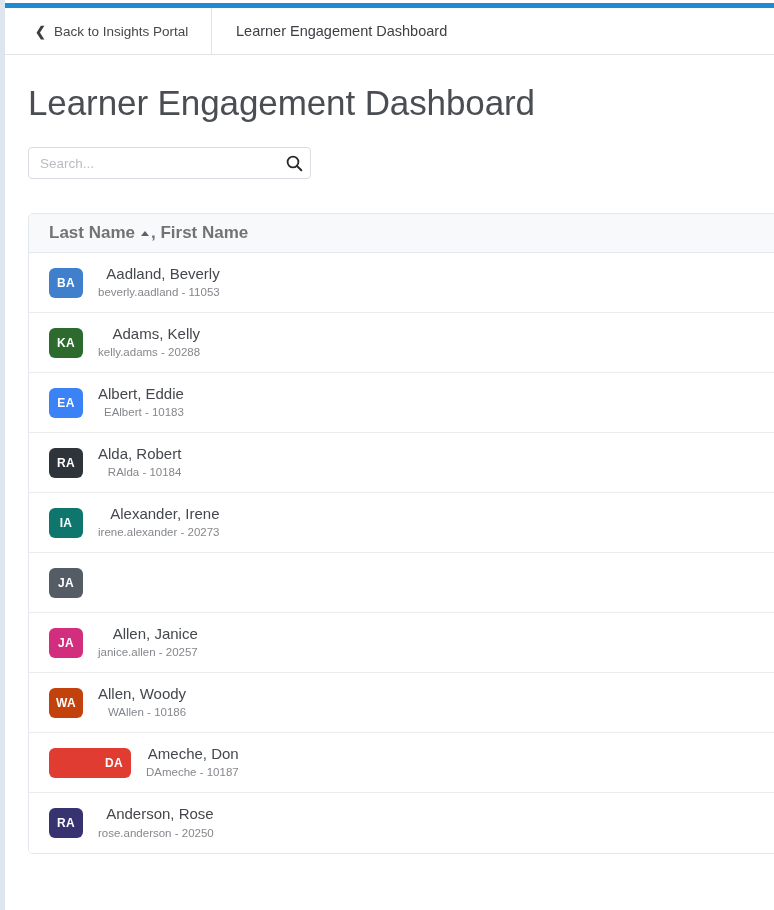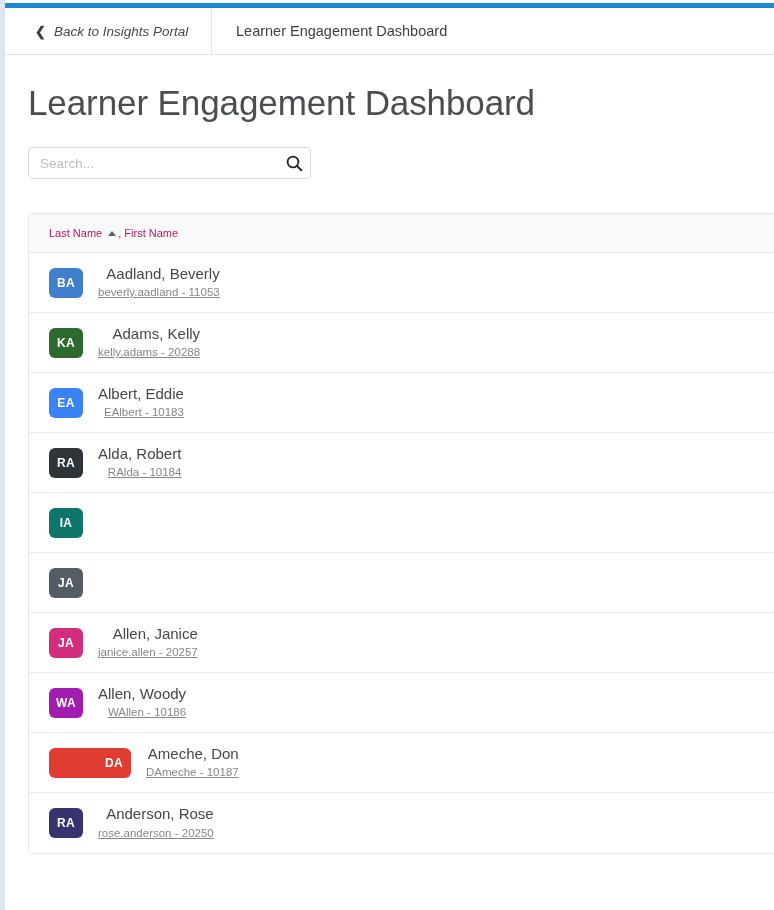--- a/index.html
+++ b/index.html
@@ -54,21 +54,20 @@
   .chevron-left {
     font-size: 13px;
     color: #3c3f43;
     margin-right: 8px;
     line-height: 1;
     font-weight: bold;
   }
   .nav-back-label {
     font-size: 13.5px;
     color: #45484c;
-    font-style: italic;
   }
   .nav-title {
     display: flex;
     align-items: center;
     padding-left: 24px;
     font-size: 14.5px;
     color: #3d4045;
   }
 
   
@@ -139,22 +138,23 @@
   .list-header {
     height: 38px;
     background: #f8f9fb;
     border-bottom: 1px solid #e4e7eb;
     display: flex;
     align-items: center;
     padding-left: 20px;
     cursor: pointer;
   }
   .list-header-label {
-    font-size: 11px;
-    color: #be185d;
+    font-size: 17px;
+    color: #737373;
+    font-weight: bold;
   }
   .sort-caret {
     display: inline-block;
     width: 0; height: 0;
     border-left: 4.5px solid transparent;
     border-right: 4.5px solid transparent;
     border-bottom: 5px solid #5d6066;
     margin: 0 2px 0 6px;
     vertical-align: 2px;
   }
@@ -194,21 +194,20 @@
   .row-name {
     font-size: 15px;
     color: #44474c;
     line-height: 1.25;
   }
   .row-sub {
     font-size: 11.5px;
     color: #84878c;
     margin-top: 3px;
     line-height: 1.2;
-    text-decoration: underline;
   }
 </style>
 </head>
 <body>
 
 <div class="page-gutter" style="background: rgb(221, 230, 239);"></div>
 <div class="accent-bar" style="background: rgb(29, 138, 212);"></div>
 
 <div class="navbar">
   <div class="nav-back">
@@ -264,33 +263,37 @@
         </div>
         <div class="row">
           <div class="avatar" style="background: rgb(47, 52, 59);">RA</div>
           <div class="row-text">
             <div class="row-name">Alda, Robert</div>
             <div class="row-sub">RAlda - 10184</div>
           </div>
         </div>
         <div class="row">
           <div class="avatar" style="background: #0f766e;">IA</div>
+          <div class="row-text">
+            <div class="row-name">Alexander, Irene</div>
+            <div class="row-sub">irene.alexander - 20273</div>
+          </div>
         </div>
         <div class="row">
           <div class="avatar" style="background: rgb(84, 92, 102);">JA</div>
         </div>
         <div class="row">
           <div class="avatar" style="background: rgb(210, 46, 125);">JA</div>
           <div class="row-text">
             <div class="row-name">Allen, Janice</div>
             <div class="row-sub">janice.allen - 20257</div>
           </div>
         </div>
         <div class="row">
-          <div class="avatar" style="background: #a21caf;">WA</div>
+          <div class="avatar" style="background: #c2410c;">WA</div>
           <div class="row-text">
             <div class="row-name">Allen, Woody</div>
             <div class="row-sub">WAllen - 10186</div>
           </div>
         </div>
         <div class="row">
           <div class="avatar" style="background: rgb(224, 60, 49); padding-left: 48px;">DA</div>
           <div class="row-text">
             <div class="row-name">Ameche, Don</div>
             <div class="row-sub">DAmeche - 10187</div>

